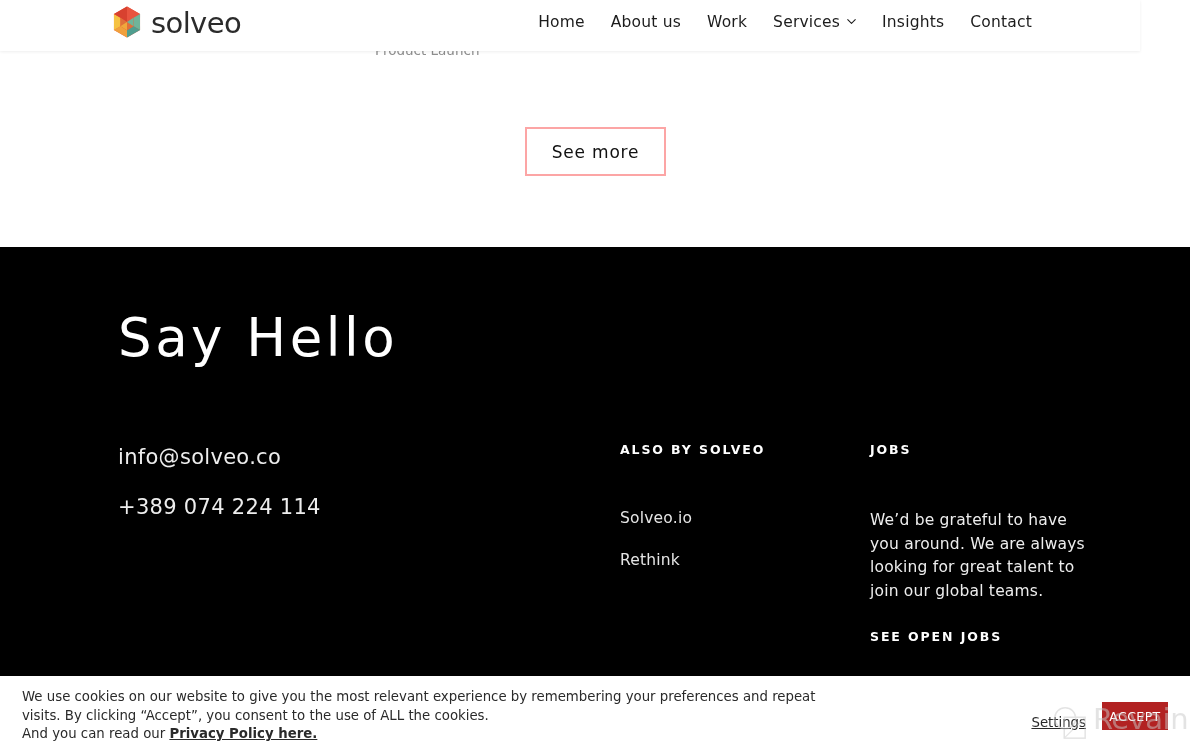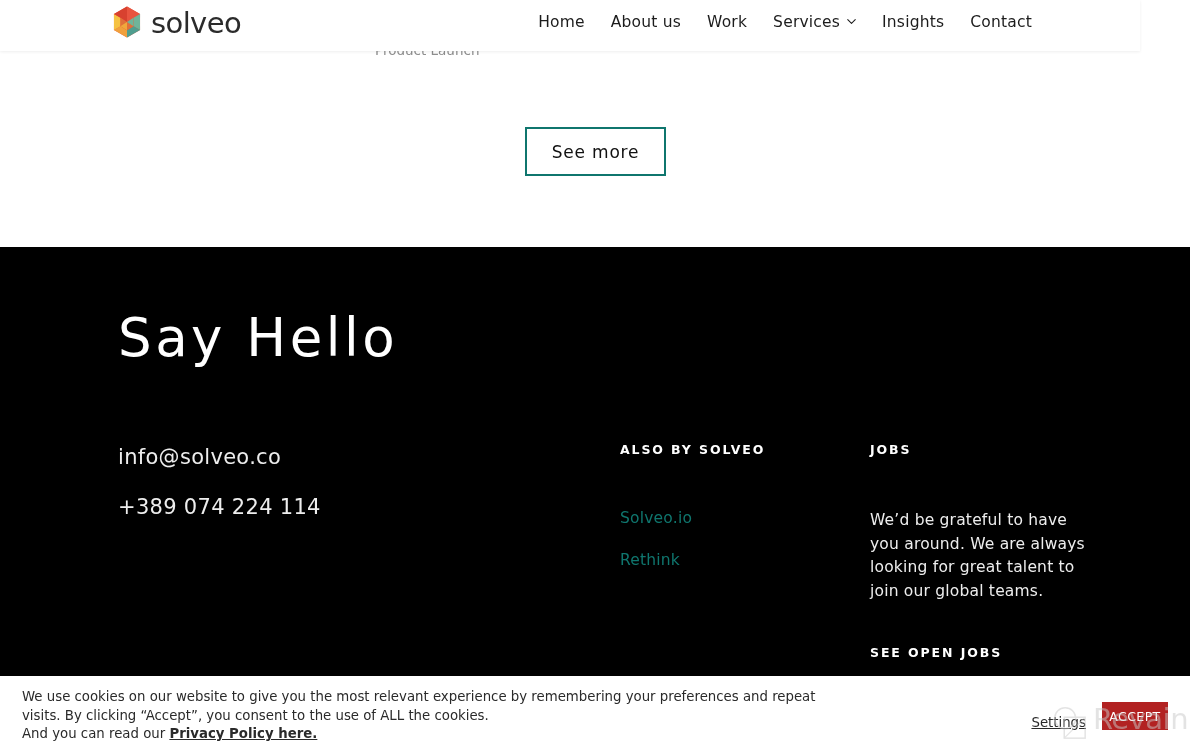--- a/index.html
+++ b/index.html
@@ -35,21 +35,21 @@
   .chev { width: 9px; height: 9px; display: inline-block; position: relative; top: -1px; }
 
   
   .white-sec { position: absolute; top: 0; left: 0; width: 1190px; height: 247px; background: #fff; }
   .cutoff-label {
     position: absolute; left: 375px; top: 42px; font-size: 13.5px; color: #8e8e8e;
     font-family: "DejaVu Sans", sans-serif; z-index: 1;
   }
   .see-more-btn {
     position: absolute; left: 525px; top: 127px; width: 141px; height: 49px;
-    border: 2px solid #0f766e; background: #fff; cursor: pointer;
+    border: 2px solid #fca5a5; background: #fff; cursor: pointer;
     display: flex; align-items: center; justify-content: center;
     font-size: 17px; letter-spacing: 0.8px; color: #111;
     font-family: "DejaVu Sans", sans-serif;
   }
 
   
   .footer {
     position: absolute; top: 247px; left: 0; width: 1190px; height: 430px;
     background: #000000; color: #ffffff;
   }
@@ -63,26 +63,26 @@
     font-size: 21px; color: #ededed; letter-spacing: 0.3px; margin-bottom: 26px;
     font-family: "DejaVu Sans", sans-serif; cursor: pointer;
   }
   .col-also { position: absolute; left: 620px; top: 195px; width: 220px; }
   .col-jobs { position: absolute; left: 870px; top: 195px; width: 215px; }
   .col-head {
     font-size: 12.5px; font-weight: 700; letter-spacing: 1.9px; color: #ffffff;
     font-family: "DejaVu Sans", sans-serif; margin-bottom: 52px;
   }
   .col-link {
-    font-size: 15.5px; color: #0f766e; letter-spacing: 0.2px; margin-bottom: 24px;
+    font-size: 15.5px; color: #e5e5e5; letter-spacing: 0.2px; margin-bottom: 24px;
     font-family: "DejaVu Sans", sans-serif; cursor: pointer;
   }
   .jobs-text {
     font-size: 15.5px; line-height: 23.5px; color: #ededed; letter-spacing: 0.2px;
-    font-family: "DejaVu Sans", sans-serif; margin-bottom: 40px;
+    font-family: "DejaVu Sans", sans-serif; margin-bottom: 24px;
   }
   .jobs-cta {
     font-size: 12.5px; font-weight: 700; letter-spacing: 1.9px; color: #ffffff;
     font-family: "DejaVu Sans", sans-serif; cursor: pointer; display: inline-block;
   }
 
   
   .cookie {
     position: absolute; left: 0; top: 676px; width: 1190px; height: 60px;
     background: #ffffff; z-index: 60;

